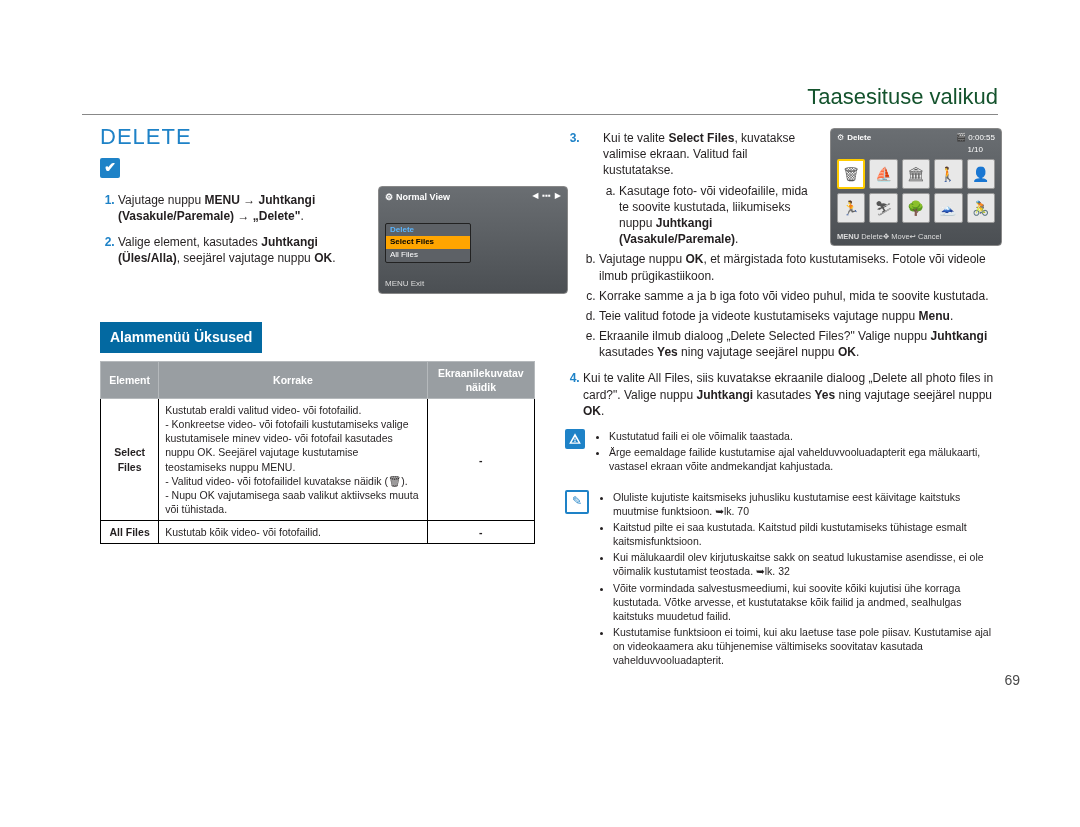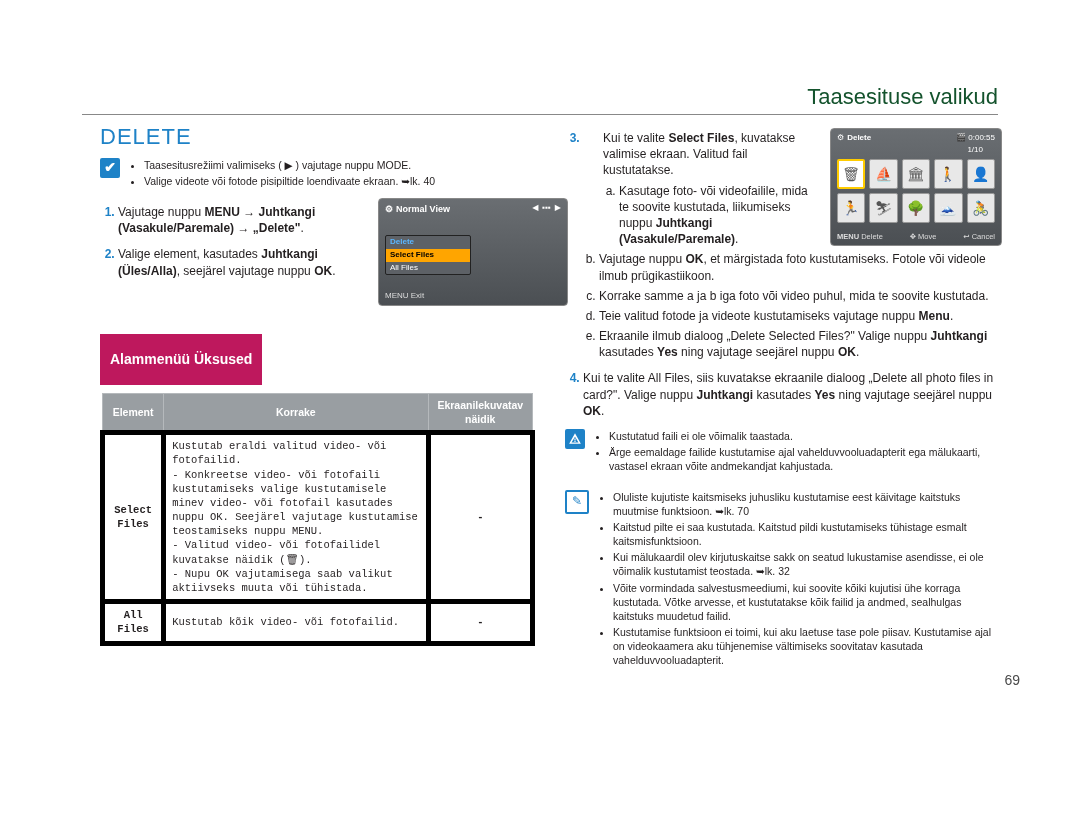--- a/index.html
+++ b/index.html
@@ -105,46 +105,45 @@
     color: #1e82c7;
     font-weight: bold;
   }
   .arrow {
     font-family: sans-serif;
   }
   .bold {
     font-weight: bold;
   }
   .submenu-title {
-    background: #be185d;
-    color: #fff;
-    font-weight: bold;
-    padding: 16px 10px;
+    background: #0369a1;
+    color: #fff;
+    font-weight: bold;
+    padding: 6px 10px;
     display: inline-block;
     margin: 10px 0 8px 0;
     font-size: 14px;
   }
   table.spec {
     border-collapse: collapse;
     width: 100%;
     font-size: 10.5px;
   }
   table.spec th {
     background: #999ea2;
     color: #fff;
     font-weight: bold;
     padding: 4px 6px;
     border: 1px solid #b5b9bc;
     font-size: 10.5px;
   }
   table.spec td {
-    border: 5px solid #000000;
+    border: 1px solid #000000;
     padding: 4px 6px;
     vertical-align: middle;
-    font-family: Liberation Mono, monospace;
   }
   table.spec td:first-child, table.spec td:last-child {
     text-align: center;
     font-weight: bold;
   }
   .screenshot {
     position: absolute;
     border: 1px solid #888;
     border-radius: 4px;
     background: linear-gradient(#6a6e72, #4b4f53);
@@ -226,24 +225,23 @@
     display: flex;
     justify-content: space-between;
     font-size: 8px;
   }
   .ss-footer-right {
     position: absolute;
     bottom: 3px;
     left: 6px;
     right: 6px;
     display: flex;
-    justify-content: space-between;
+    justify-content: flex-start;
     font-size: 7.5px;
     color: #ddd;
-    gap: 8px;
   }
   .right-steps li {
     margin-bottom: 10px;
   }
   .substeps {
     list-style: lower-alpha;
     padding-left: 16px;
     margin: 4px 0;
   }
   .substeps li {
@@ -272,26 +270,20 @@
   <div class="top-title">Taasesituse valikud</div>
   <hr class="top-rule">
 
   <div class="columns">
 
     <div class="col col-left-step-wrap">
       <h1 class="section">DELETE</h1>
 
       <div class="note-row">
         <div class="icon-box icon-check">✔</div>
-        <div class="note-text">
-          <ul>
-            <li>Taasesitusrežiimi valimiseks ( ▶ ) vajutage nuppu MODE.</li>
-            <li>Valige videote või fotode pisipiltide loendivaate ekraan. ➥lk. 40</li>
-          </ul>
-        </div>
       </div>
 
       <div style="position:relative; min-height:120px;">
         <ol class="steps" start="1" style="width:250px;">
           <li>
             <span>Vajutage nuppu <span class="bold">MENU</span> <span class="arrow">→</span> <span class="bold">Juhtkangi (Vasakule/Paremale)</span> <span class="arrow">→</span> <span class="bold">„Delete"</span>.</span>
           </li>
           <li>
             <span>Valige element, kasutades <span class="bold">Juhtkangi (Üles/Alla)</span>, seejärel vajutage nuppu <span class="bold">OK</span>.</span>
           </li>

